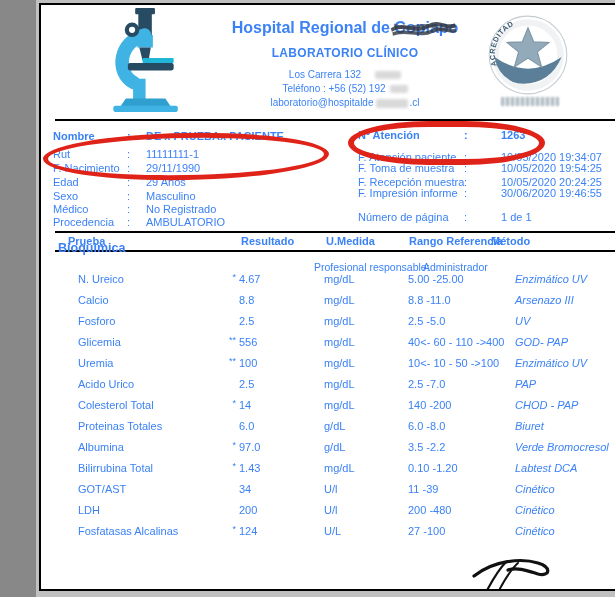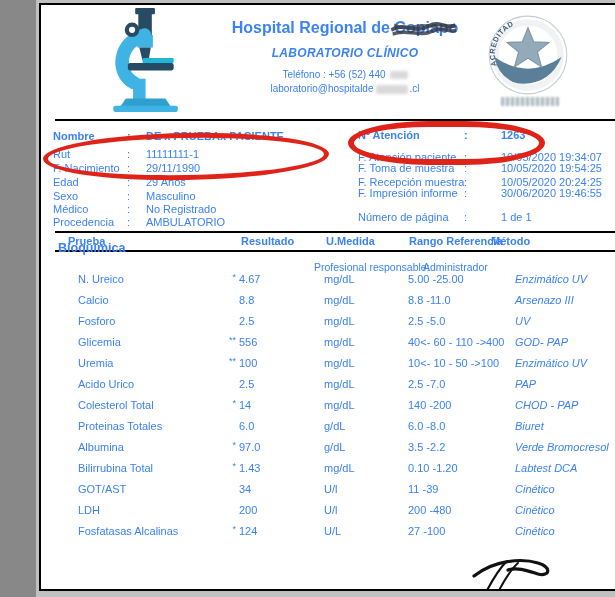--- a/index.html
+++ b/index.html
@@ -7,21 +7,21 @@
           font-family:"Liberation Sans",sans-serif;color:#3b82f6;margin-left:36px;}
   .page{position:absolute;left:3px;top:3px;width:605px;height:588px;background:#fff;
         border:2px solid #000;box-sizing:border-box;overflow:hidden;}
 
   
   .microscope{position:absolute;left:55px;top:3px;width:95px;height:104px;}
   .head-center{position:absolute;left:148px;top:14px;width:312px;text-align:center;}
   .hospital-name{font-size:16px;font-weight:700;position:relative;display:inline-block;white-space:nowrap;}
   .name-obscured{position:relative;display:inline-block;}
   .scribble{position:absolute;left:-4px;top:-1px;width:104%;height:20px;pointer-events:none;}
-  .lab-name{font-size:12px;font-weight:700;margin-top:9px;letter-spacing:.3px;font-style:italic;}
+  .lab-name{font-size:12px;font-weight:700;margin-top:9px;letter-spacing:.3px;}
   .contact{font-size:10px;line-height:14px;margin-top:8px;}
   .smudge{display:inline-block;background:#d9d9d9;filter:blur(1.5px);vertical-align:middle;border-radius:2px;}
   .sm-addr{width:26px;height:8px;margin-left:14px;}
   .sm-phone{width:18px;height:8px;margin-left:4px;}
   .sm-mail{width:32px;height:9px;margin:0 2px;}
   .seal{position:absolute;left:445px;top:8px;width:84px;height:84px;}
   .seal-caption{position:absolute;left:460px;top:92px;width:58px;height:9px;
     background:repeating-linear-gradient(90deg,#9aa7b0 0 3px,#e8eef2 3px 5px);filter:blur(1px);opacity:.8;}
 
   .rule{position:absolute;left:14px;right:8px;border-top:2px solid #000;height:0;}
@@ -91,21 +91,22 @@
     <div class="head-center">
       <div class="hospital-name">
         <span>Hospital Regional de </span><span class="name-obscured"><span>Copiapo</span><svg class="scribble" viewBox="0 0 100 20" preserveAspectRatio="none">
             <path d="M2 12 C 20 4 40 16 58 8 C 74 2 88 12 98 7" stroke="#2f3540" stroke-width="4" fill="none" opacity=".85"></path>
             <path d="M4 16 C 24 10 44 20 64 13 C 80 8 92 16 99 12" stroke="#2f3540" stroke-width="3.5" fill="none" opacity=".8"></path>
             <path d="M6 7 C 26 14 50 3 70 10 C 84 14 94 6 99 9" stroke="#3a4150" stroke-width="3" fill="none" opacity=".7"></path>
           </svg></span>
       </div>
       <div class="lab-name">LABORATORIO CLÍNICO</div>
       <div class="contact">
-        <div><span>Teléfono :  +56 (52) 440</span><span class="smudge sm-phone"></span></div>
+        <div><span>Los Carrera 132</span><span class="smudge sm-addr"></span></div>
+        <div><span>Teléfono :  +56 (52) 192</span><span class="smudge sm-phone"></span></div>
         <div><span>laboratorio@hospitalde</span><span class="smudge sm-mail"></span><span>.cl</span></div>
       </div>
     </div>
 
     <svg class="seal" viewBox="0 0 80 80">
       <circle cx="40" cy="40" r="37" fill="none" stroke="#c3ccd3" stroke-width="1"></circle>
       <circle cx="40" cy="40" r="31" fill="none" stroke="#d4dbe0" stroke-width="6" opacity=".35"></circle>
       <path d="M8 42 Q 40 64 72 42 Q 60 70 30 67 Q 12 62 8 42 Z" fill="#5b7e99"></path>
       <polygon points="40,14 45.5,27.5 60,28 49,37 53,51.5 40,43 27,51.5 31,37 20,28 34.5,27.5" fill="#93aabb" stroke="#7c95a6" stroke-width="1"></polygon>
       <path id="sealArc" d="M 11 52 A 30.5 30.5 0 0 1 29 11" fill="none"></path>

